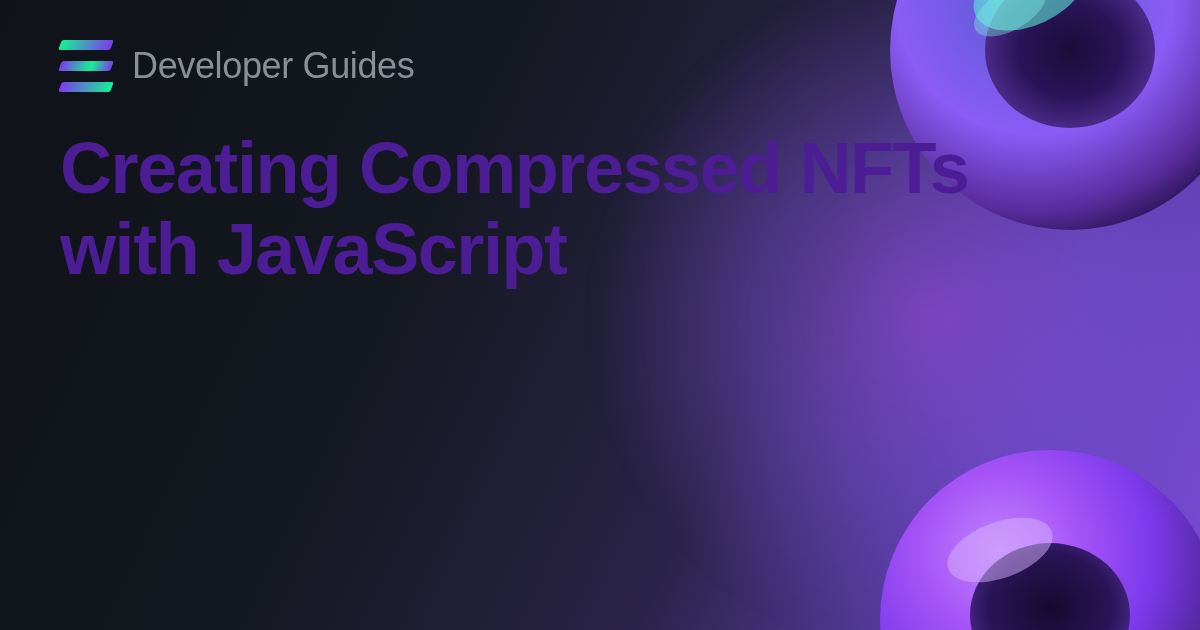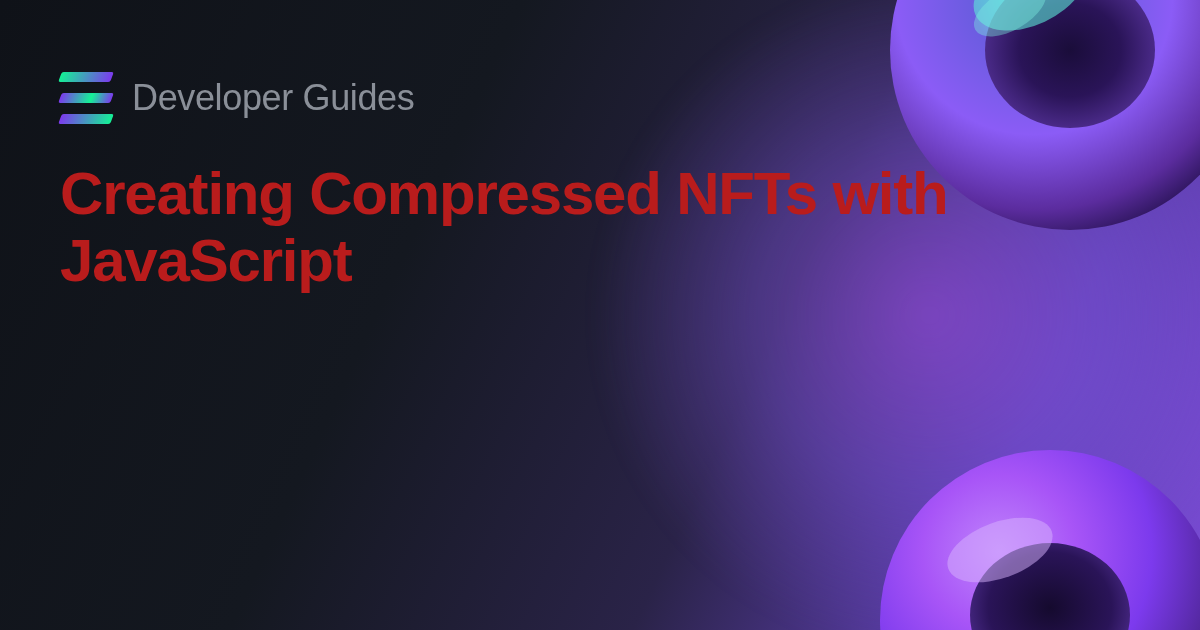--- a/index.html
+++ b/index.html
@@ -43,21 +43,21 @@
       bottom: -170px;
       right: -30px;
       width: 360px;
       height: 360px;
       pointer-events: none;
     }
     
     .content {
       position: relative;
       z-index: 10;
-      padding: 72px 60px;
+      padding: 40px 60px;
     }
     
     .header {
       display: flex;
       align-items: center;
       gap: 20px;
       margin-bottom: 36px;
     }
     
     .logo {
@@ -87,23 +87,23 @@
     }
     
     .subtitle {
       font-size: 36px;
       font-weight: 500;
       color: #8a8f98;
       letter-spacing: -0.01em;
     }
     
     .title {
-      font-size: 60px;
+      font-size: 72px;
       font-weight: 600;
-      color: #b91c1c;
+      color: #4c1d95;
       line-height: 1.12;
       letter-spacing: -0.02em;
       max-width: 1000px;
     }
   </style>
 </head>
 <body>
 
 <div class="glow"></div>
 

